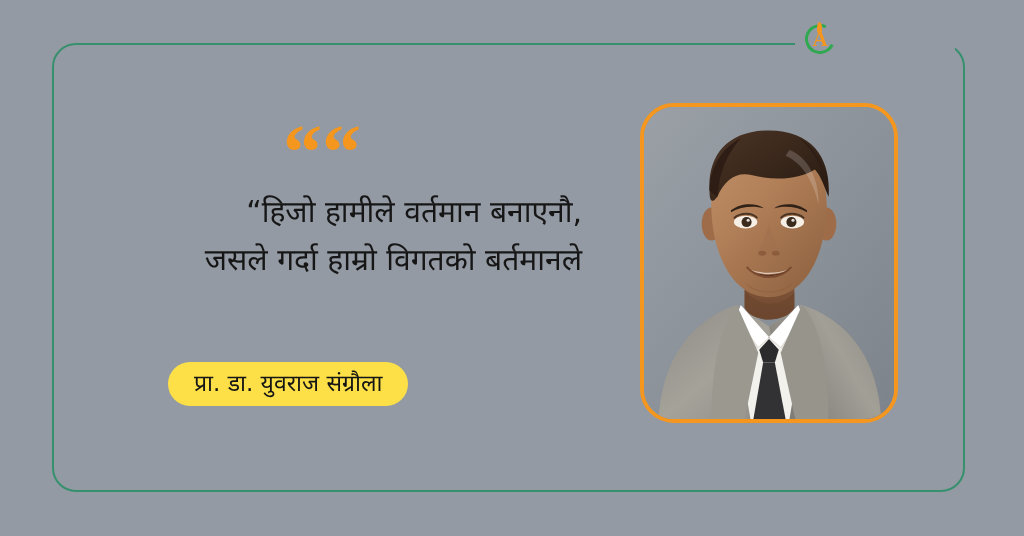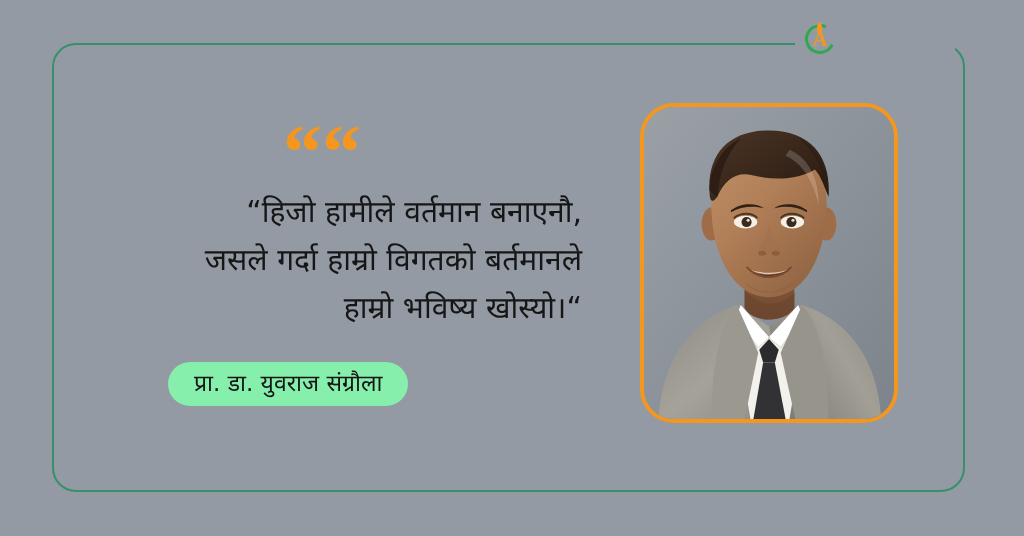--- a/index.html
+++ b/index.html
@@ -143,21 +143,21 @@
     white-space: nowrap;
     font-family: "DejaVu Sans", sans-serif;
   }
 
   
   .name-badge {
     position: absolute;
     left: 168px;
     top: 362px;
     padding: 7px 26px 9px;
-    background: #86efac;
+    background: #fde047;
     border-radius: 22px;
     color: #151515;
     font-size: 23px;
     line-height: 28px;
     white-space: nowrap;
     font-family: "DejaVu Sans", sans-serif;
   }
 
   
   .portrait {
@@ -188,21 +188,20 @@
       <div class="flame"></div>
       <div class="letter">A</div>
     </div>
   </div>
 
   <div class="quote-block">
     <div class="quote-glyph">““</div>
     <div class="quote-lines">
       <div class="quote-line">“हिजो हामीले वर्तमान बनाएनौ,</div>
       <div class="quote-line">जसले गर्दा हाम्रो विगतको बर्तमानले</div>
-      <div class="quote-line">हाम्रो भविष्य खोस्यो।“</div>
     </div>
   </div>
 
   <div class="name-badge">प्रा. डा. युवराज संग्रौला</div>
 
   <div class="portrait">
     <svg viewBox="0 0 258 320" preserveAspectRatio="xMidYMid slice">
       <defs>
         <linearGradient id="bgg" x1="0" y1="0" x2="1" y2="1">
           <stop offset="0%" stop-color="#9aa0a6"></stop>

